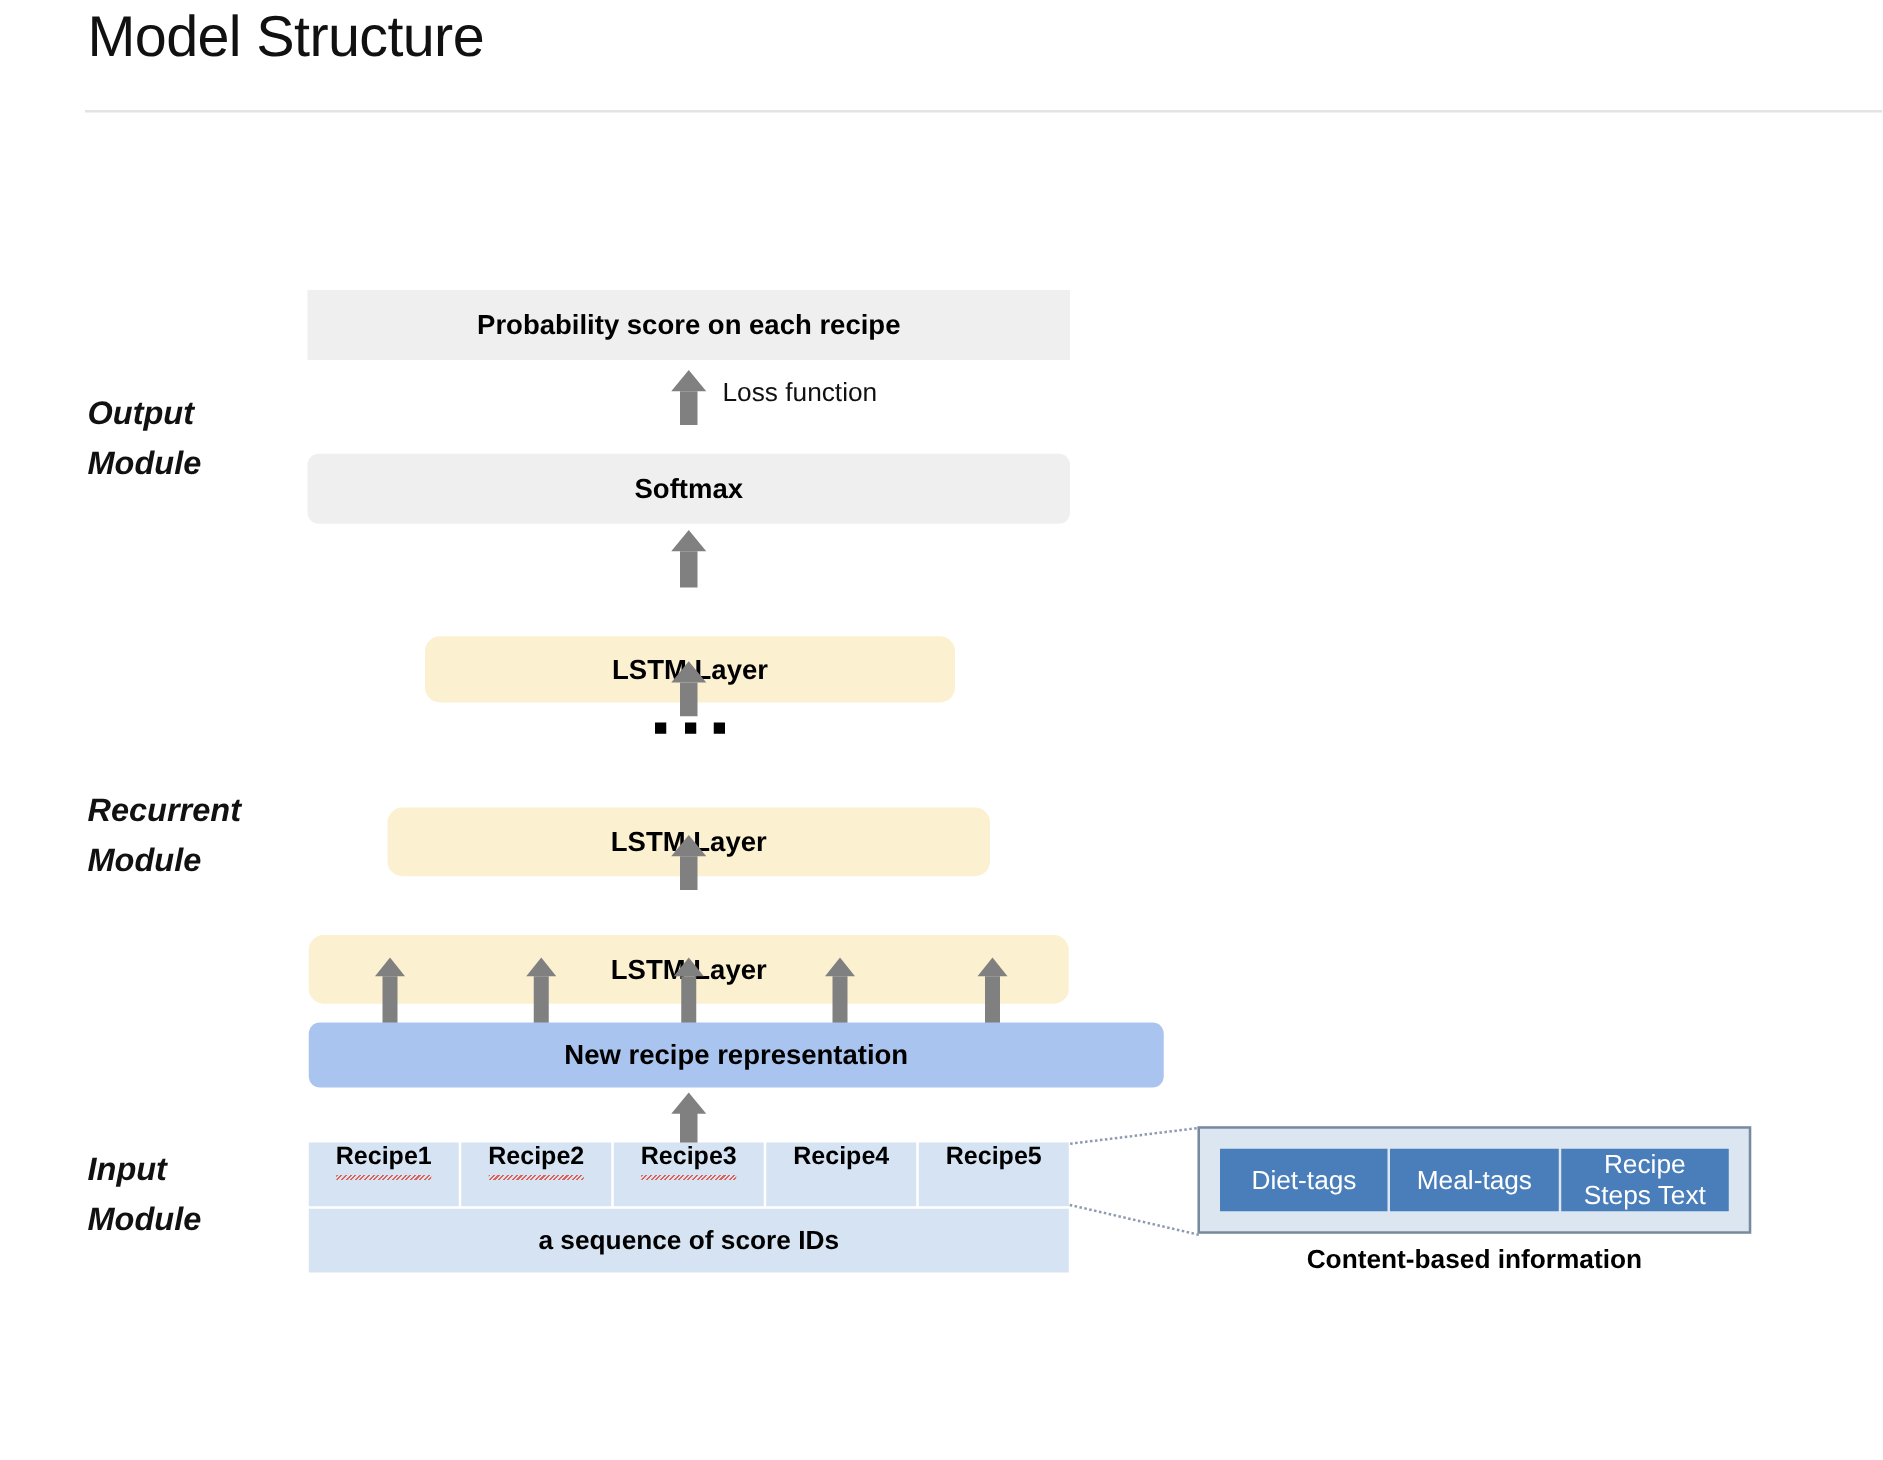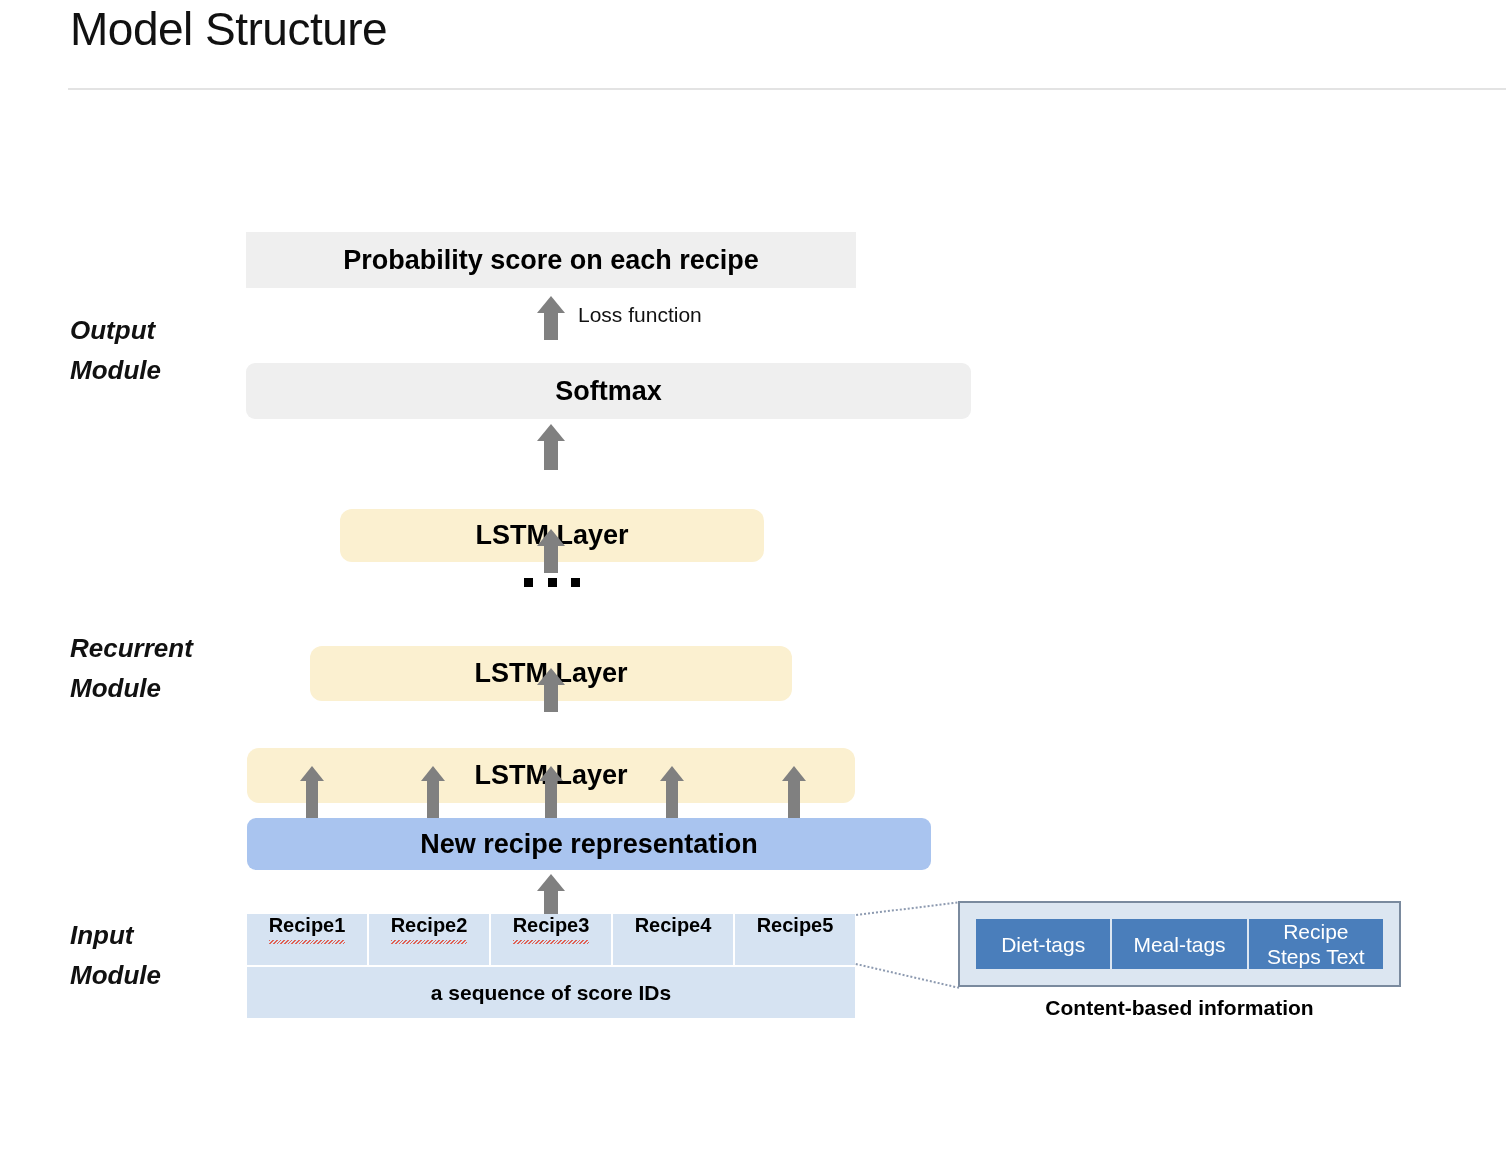--- a/index.html
+++ b/index.html
@@ -62,32 +62,32 @@
   #recurrent-module-label { left: 70px; top: 628px; }
   #input-module-label     { left: 70px; top: 915px; }
 
   
   .block {
     position: absolute;
     box-sizing: border-box;
     display: flex;
     align-items: center;
     justify-content: center;
-    font-size: 27px;
+    font-size: 22px;
     font-weight: bold;
     color: #000000;
     text-align: right;
   }
   .gray-block {
     background: #efefef;
   }
   .rounded { border-radius: 9px; }
 
   #prob-score-block { left: 246px; top: 232px; width: 610px; height: 56px; }
-  #softmax-block    { left: 246px; top: 363px; width: 725px; height: 56px; }
+  #softmax-block    { left: 246px; top: 363px; width: 610px; height: 56px; }
 
   .lstm-block {
     background: #fbf0d0;
     border-radius: 12px;
     margin-top: 37px;
   }
   #lstm-top    { left: 340px; top: 472px; width: 424px; height: 53px; }
   #lstm-mid    { left: 310px; top: 609px; width: 482px; height: 55px; }
   #lstm-bottom { left: 247px; top: 711px; width: 608px; height: 55px; }
 

